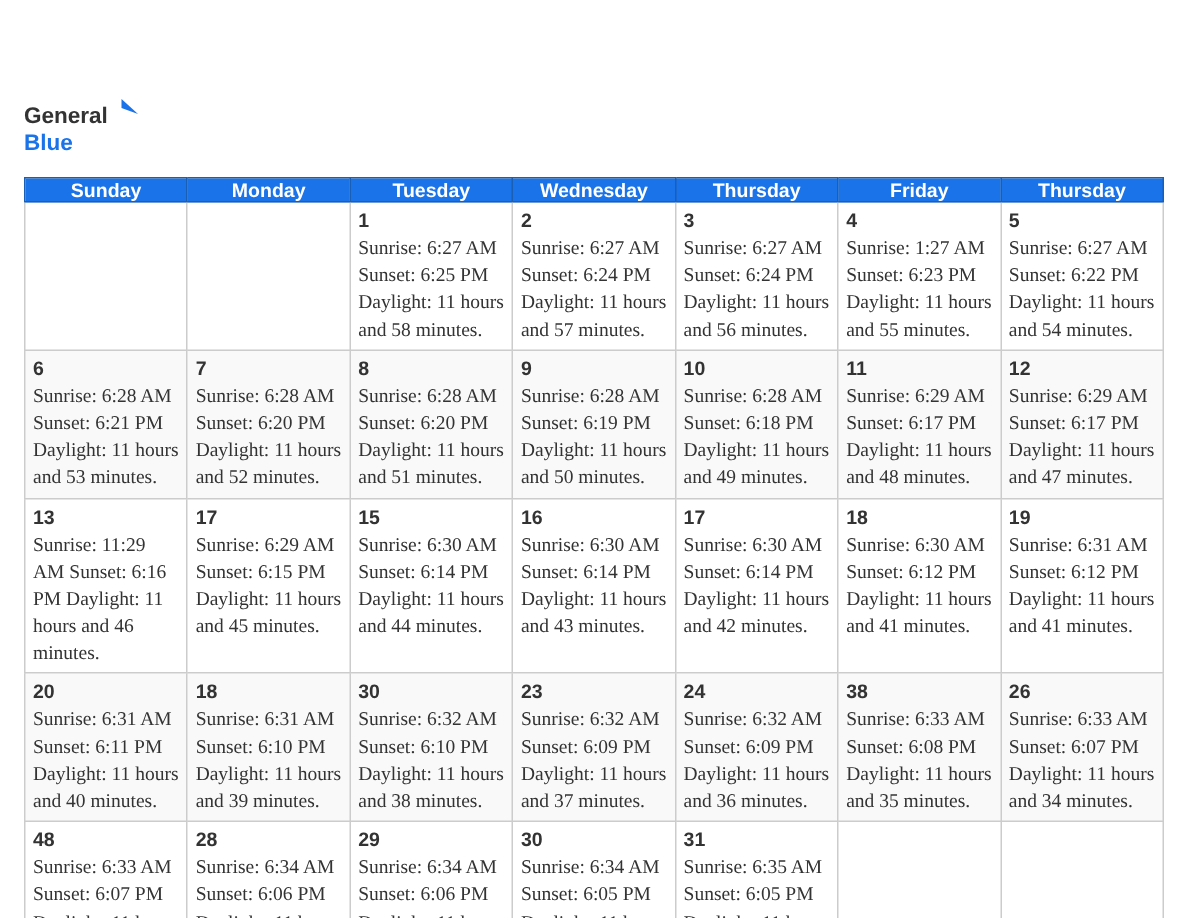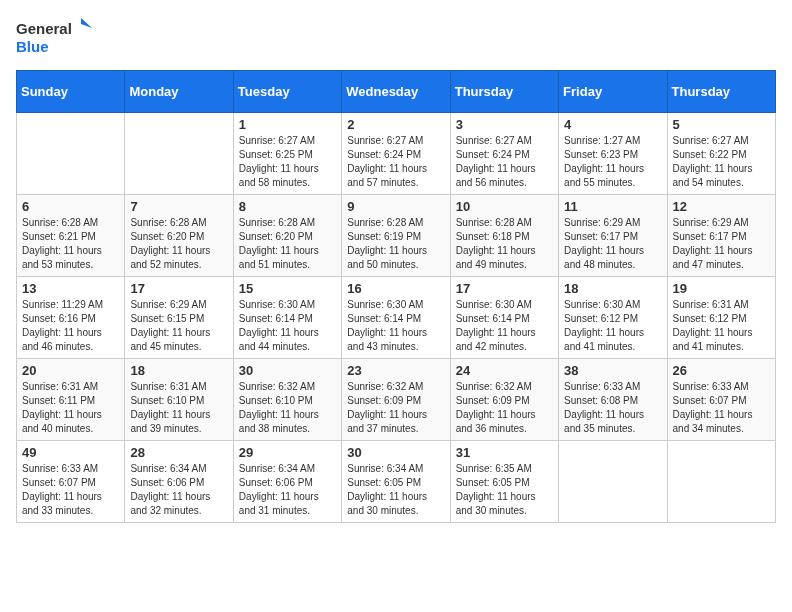--- a/index.html
+++ b/index.html
@@ -13,20 +13,21 @@
     .header {
       display: flex;
       justify-content: space-between;
       align-items: flex-start;
       margin-bottom: 12px;
     }
     .logo {
       display: flex;
       align-items: flex-end;
       gap: 4px;
+      margin-top: 48px;
     }
     .title-block {
       text-align: right;
     }
     .month-title {
       font-size: 36px;
       font-weight: bold;
       color: #333;
     }
     .location-title {
@@ -36,22 +37,22 @@
     .calendar {
       width: 100%;
       border-collapse: collapse;
       border: 1px solid #ccc;
     }
     .calendar th {
       background-color: #1a73e8;
       color: #fff;
       font-size: 13px;
       font-weight: bold;
-      padding: 13px 4px;
-      text-align: left;
+      padding: 0 4px;
+      text-align: center;
       border: 1px solid #1a5fb4;
     }
     .calendar td {
       vertical-align: top;
       border: 1px solid #ccc;
       padding: 4px 5px;
       width: calc(100% / 7);
       min-height: 80px;
       font-size: 11px;
       color: #333;
@@ -60,23 +61,24 @@
     .calendar tr:nth-child(even) td {
       background: #f9f9f9;
     }
     .day-number {
       font-size: 13px;
       font-weight: bold;
       display: block;
       margin-bottom: 2px;
     }
     .day-info {
-      font-size: 10px;
+      font-size: 13px;
       line-height: 1.4;
       color: #333;
+      font-family: Liberation Serif, serif;
     }
     .empty-cell {
       background: #fff;
     }
   </style>
 </head>
 <body>
 
 <div class="header">
   <div class="logo">
@@ -266,21 +268,21 @@
         </td>
         <td>
           <span class="day-number">26</span>
           <div class="day-info">Sunrise: 6:33 AM
 Sunset: 6:07 PM
 Daylight: 11 hours and 34 minutes.</div>
         </td>
       </tr>
       <tr>
         <td>
-          <span class="day-number">49</span>
+          <span class="day-number">48</span>
           <div class="day-info">Sunrise: 6:33 AM
 Sunset: 6:07 PM
 Daylight: 11 hours and 33 minutes.</div>
         </td>
         <td>
           <span class="day-number">28</span>
           <div class="day-info">Sunrise: 6:34 AM
 Sunset: 6:06 PM
 Daylight: 11 hours and 32 minutes.</div>
         </td>

